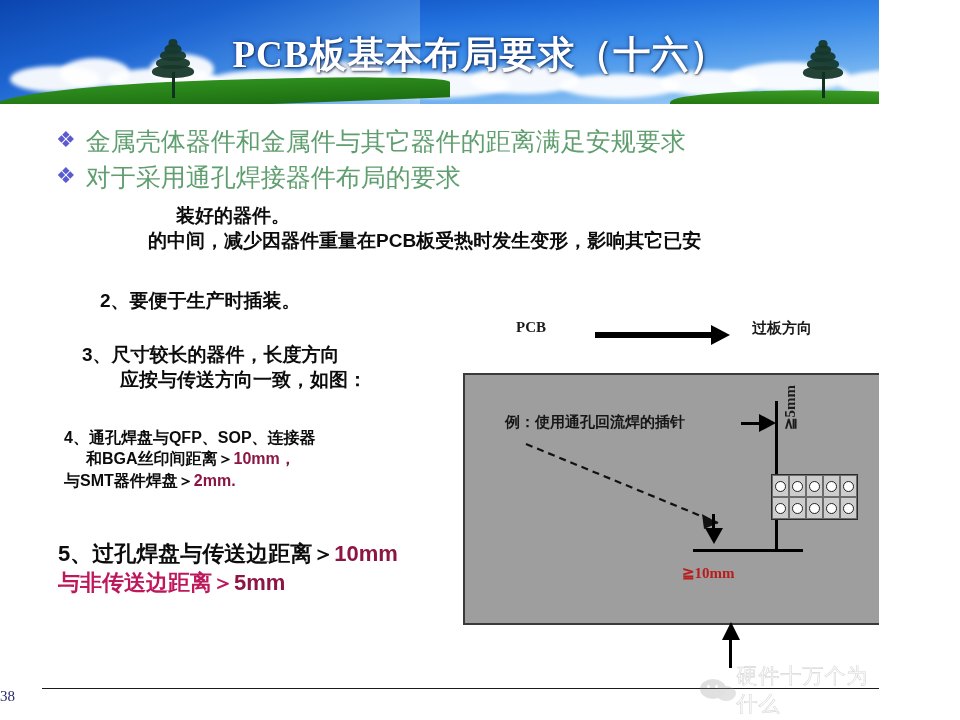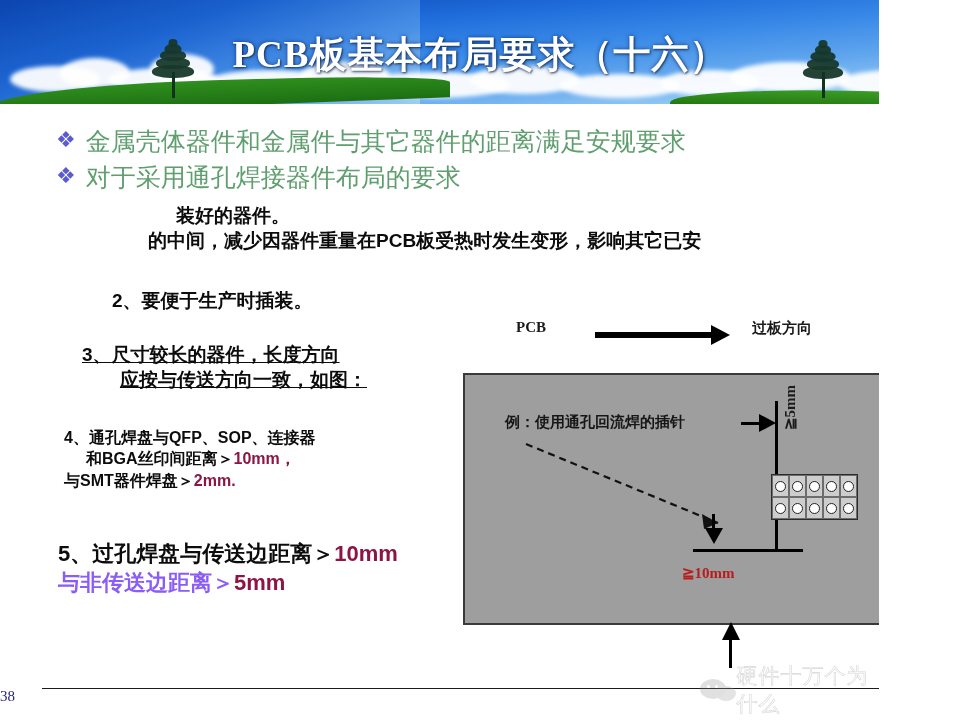--- a/index.html
+++ b/index.html
@@ -61,21 +61,21 @@
     font-family:"DejaVu Sans","Liberation Sans",sans-serif;
   }
   .num-block{
     position:absolute;white-space:nowrap;color:#0c0c0c;
     font-family:"Liberation Serif","DejaVu Serif",serif;
     font-size:19px;line-height:1.34;font-weight:bold;
   }
   .num-block .lbl{font-family:"Liberation Sans","DejaVu Sans",sans-serif;font-weight:bold;}
   .lat{font-family:"Liberation Sans","DejaVu Sans",sans-serif;font-weight:bold;}
   .maroon{color:#8c1544;font-family:"Liberation Sans","DejaVu Sans",sans-serif;font-weight:bold;}
-  .grayish{color:#8b5cf6;}
+  .grayish{color:#be185d;}
 
   
   .diagram{position:absolute;left:463px;top:300px;width:440px;height:340px;}
   .dg-label{
     position:absolute;white-space:nowrap;color:#1a1a1a;
     font-family:"Liberation Serif","DejaVu Serif",serif;font-size:15px;font-weight:bold;
   }
   .board{
     position:absolute;left:0px;top:73px;width:425px;height:252px;
     background:#9e9e9e;border:2px solid #3a3a3a;box-sizing:border-box;
@@ -170,25 +170,25 @@
 
   <div class="num-block" style="left:106px;top:203px;">
     <div style="padding-left:70px;">
       <span>装好的器件。</span>
     </div>
     <div style="padding-left:42px;">
       <span>的中间，减少因器件重量在</span><span class="lat">PCB</span><span>板受热时发生变形，影响其它已安</span>
     </div>
   </div>
 
-  <div class="num-block" style="left:112px;top:288px;">
+  <div class="num-block" style="left:100px;top:288px;">
     <span class="lbl">2、</span><span>要便于生产时插装。</span>
   </div>
 
-  <div class="num-block" style="left:82px;top:342px;text-decoration:underline;">
+  <div class="num-block" style="left:82px;top:342px;">
     <div>
       <span class="lbl">3、</span><span>尺寸较长的器件，长度方向</span>
     </div>
     <div style="padding-left:38px;">
       <span>应按与传送方向一致，如图：</span>
     </div>
   </div>
 
   <div class="num-block" style="left:64px;top:427px;font-size:16px;">
     <div>

